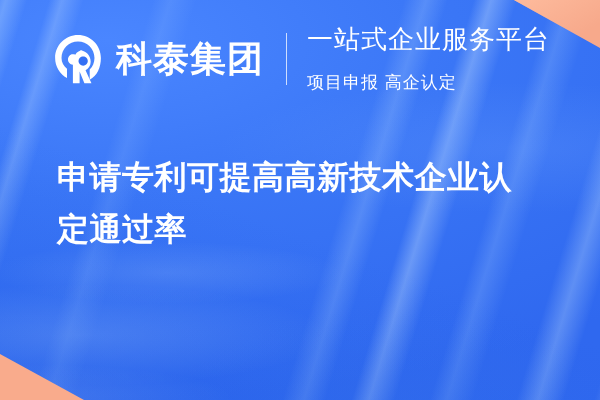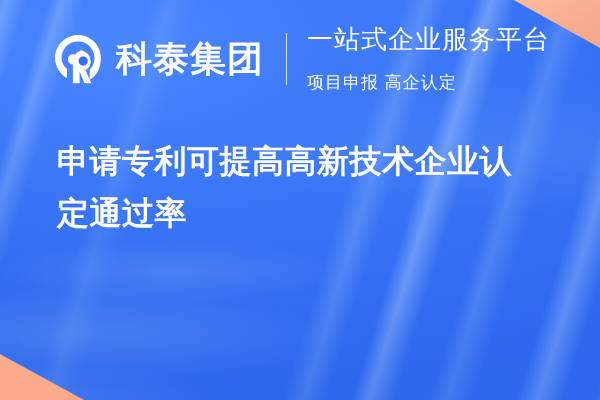--- a/index.html
+++ b/index.html
@@ -156,21 +156,21 @@
     line-height: 1.25;
     letter-spacing: 1px;
     margin-top: 18px;
     white-space: nowrap;
   }
 
   
   .headline {
     position: absolute;
     left: 57px;
-    top: 136px;
+    top: 152px;
     width: 486px;
     color: #ffffff;
     font-size: 32px;
     font-weight: bold;
     line-height: 1.62;
     letter-spacing: 0.5px;
   }
 </style>
 </head>
 <body>

